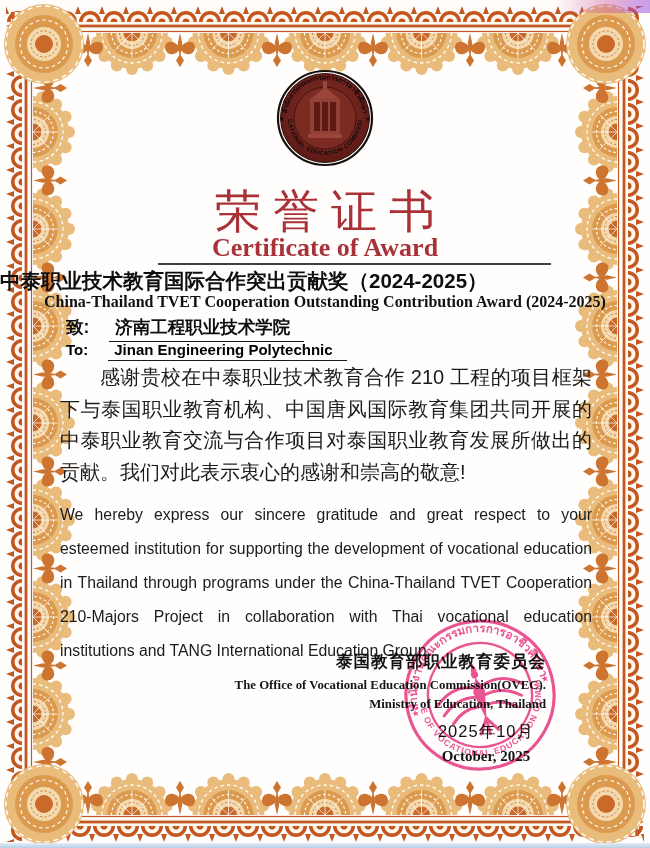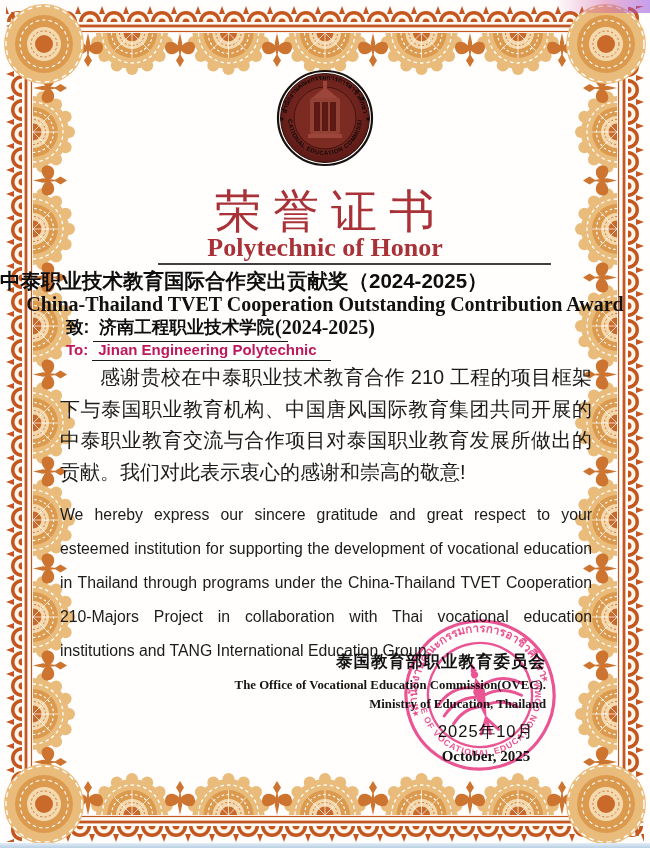--- a/index.html
+++ b/index.html
@@ -24,25 +24,25 @@
     font-family:"Liberation Serif", serif; font-weight:700;
     font-size:26px; color:#a93238;
   }
   .divider{top:263px; left:158px; width:393px; height:2px; background:#40403f;}
   .award-cn{
     top:267px; left:0; width:100%; 
     font-weight:700; font-size:20.5px; color:#0e0e0e;
   }
   .award-en{
     top:293px; left:0; width:100%; text-align:center;
-    font-family:"Liberation Serif", serif; font-weight:700; font-size:20px; color:#111;
+    font-family:"Liberation Serif", serif; font-weight:700; font-size:16px; color:#111;
   }
   .to-line1{top:315px; left:66px; font-size:17.5px; font-weight:700; color:#0e0e0e;}
-  .to-line2{top:341px; left:66px; font-size:15px; font-weight:700; color:#be185d;}
-  .uline{display:inline-block; border-bottom:1.8px solid #1a1a1a; padding:0 14px 2px 6px; margin-left:4px;}
+  .to-line2{top:341px; left:66px; font-size:15px; font-weight:700; color:#000000;}
+  .uline{display:inline-block; border-bottom:1.8px solid #1a1a1a; padding:0 14px 2px 6px; margin-left:20px;}
   .body-cn{
     top:362px; left:60px; width:532px;
     font-size:20px; line-height:31.5px; text-align:justify; text-indent:2em; color:#1b1b1b;
   }
   .body-en{
     top:498px; left:60px; width:532px;
     font-size:15.8px; line-height:34px; text-align:justify; color:#1b1b1b;
   }
   .sig-block{top:651px; right:104px; text-align:right; z-index:1;}
   .sig-cn{font-size:16.5px; font-weight:700; letter-spacing:1px; color:#121212;}
@@ -223,21 +223,21 @@
         <textPath href="#sealArcTop" startOffset="50%" text-anchor="middle">สำนักงานคณะกรรมการการอาชีวศึกษา</textPath>
       </text>
       <text font-size="6" font-weight="bold" fill="#0e0a08" letter-spacing="0.5" font-family="Liberation Sans, sans-serif">
         <textPath href="#sealArcBot" startOffset="50%" text-anchor="middle">VOCATIONAL EDUCATION COMMISSION</textPath>
       </text>
       <text x="20" y="58.5" font-size="6" fill="#0e0a08" text-anchor="middle">★</text>
       <text x="106" y="58.5" font-size="6" fill="#0e0a08" text-anchor="middle">★</text>
     </svg>
 
     <div class="abs title-cn">荣誉证书</div>
-    <div class="abs title-en">Polytechnic of Honor</div>
+    <div class="abs title-en">Certificate of Award</div>
     <div class="abs divider"></div>
     <div class="abs award-cn">中泰职业技术教育国际合作突出贡献奖（2024-2025）</div>
     <div class="abs award-en">China-Thailand TVET Cooperation Outstanding Contribution Award (2024-2025)</div>
 
     <div class="abs to-line1">
       <span>致:</span><span class="uline">济南工程职业技术学院</span>
     </div>
     <div class="abs to-line2">
       <span>To:</span><span class="uline">Jinan Engineering Polytechnic</span>
     </div>

